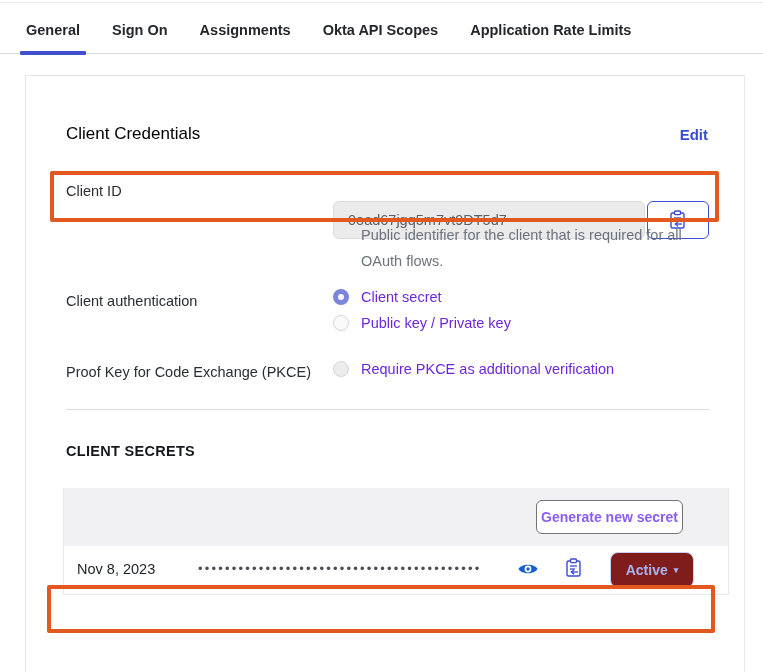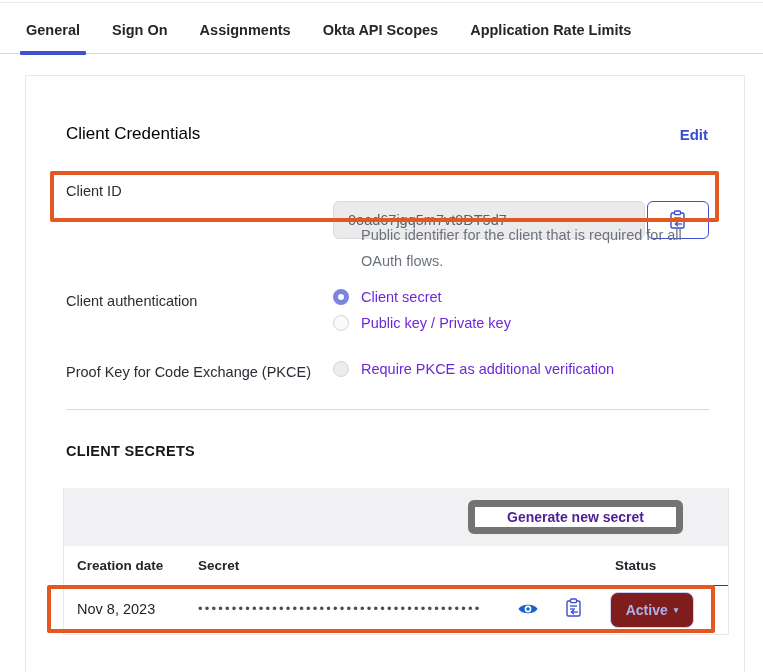--- a/index.html
+++ b/index.html
@@ -40,22 +40,22 @@
   .choice-label { margin-left:12px; font-size:14.5px; color:#6d28d9; }
 
   .divider { position:absolute; left:40px; top:333px; width:643px; height:1px; background:#d9dce1; }
 
   .secrets-heading { position:absolute; left:40px; top:367px; font-size:14.5px; font-weight:700; letter-spacing:0.3px; color:#16181d; }
 
   
   .secrets-table { position:absolute; left:37px; top:412px; width:666px;
                    border-left:1px solid #e6e8ec; border-right:1px solid #e6e8ec; border-bottom:1px solid #e6e8ec; }
   .table-toolbar { height:58px; background:#f1f1f3; display:flex; align-items:center; justify-content:flex-end; padding-right:45px; }
-  .generate-btn { height:34px; padding:0 32px; background:#fff; border:7px solid #737373; border-radius:6px;
-                  color:#4c1d95; font-family:"Liberation Sans", sans-serif; font-size:14px; font-weight:700; cursor:pointer; }
+  .generate-btn { height:34px; padding:0 4px; background:#fff; border:1px solid #737373; border-radius:6px;
+                  color:#8b5cf6; font-family:"Liberation Sans", sans-serif; font-size:14px; font-weight:700; cursor:pointer; }
   .thead { position:relative; height:40px; background:#fff; border-bottom:1px solid #3d4046; }
   .th { position:absolute; top:12px; font-size:13.5px; font-weight:700; color:#23262c; }
   .th-date { left:13px; } .th-secret { left:134px; } .th-status { left:551px; }
   .trow { position:relative; height:48px; background:#fff; }
   .td-date { position:absolute; left:13px; top:15px; font-size:14.5px; color:#1d2025; }
   .td-secret { position:absolute; left:134px; top:15px; font-size:13px; letter-spacing:2.2px; color:#4a4e55; white-space:nowrap; }
   .eye-btn { position:absolute; left:453px; top:14px; width:22px; height:18px; cursor:pointer; }
   .row-copy-btn { position:absolute; left:501px; top:12px; width:20px; height:22px; cursor:pointer; }
   .status-btn { position:absolute; left:546px; top:6px; width:84px; height:36px; background:#7f1d1d;
                 border:1px solid #c9cff5; border-radius:8px; color:#a9b2ef; font-family:"Liberation Sans", sans-serif;
@@ -126,25 +126,20 @@
   </div>
 
   <div class="divider"></div>
 
   <div class="secrets-heading">CLIENT SECRETS</div>
 
   <div class="secrets-table">
     <div class="table-toolbar">
       <button class="generate-btn">Generate new secret</button>
     </div>
-    <div class="thead">
-      <div class="th th-date">Creation date</div>
-      <div class="th th-secret">Secret</div>
-      <div class="th th-status">Status</div>
-    </div>
     <div class="trow">
       <div class="td-date">Nov 8, 2023</div>
       <div class="td-secret">••••••••••••••••••••••••••••••••••••••••••</div>
       <div class="eye-btn">
         <span>
           <svg width="22" height="18" viewBox="0 0 22 18">
             <path d="M1.5 9 C4.5 3.4 17.5 3.4 20.5 9 C17.5 14.6 4.5 14.6 1.5 9 Z" fill="#1660cf"></path>
             <circle cx="11" cy="9" r="3.4" fill="#ffffff"></circle>
             <circle cx="11" cy="9" r="1.7" fill="#1660cf"></circle>
           </svg>

